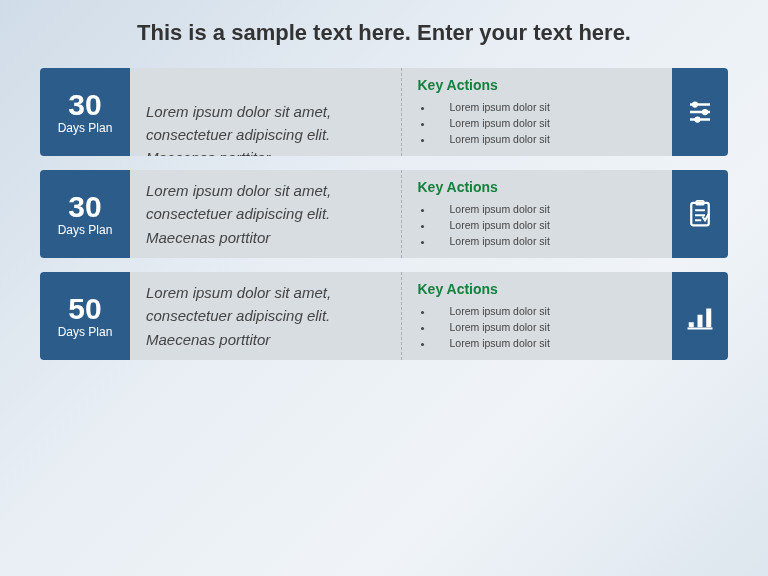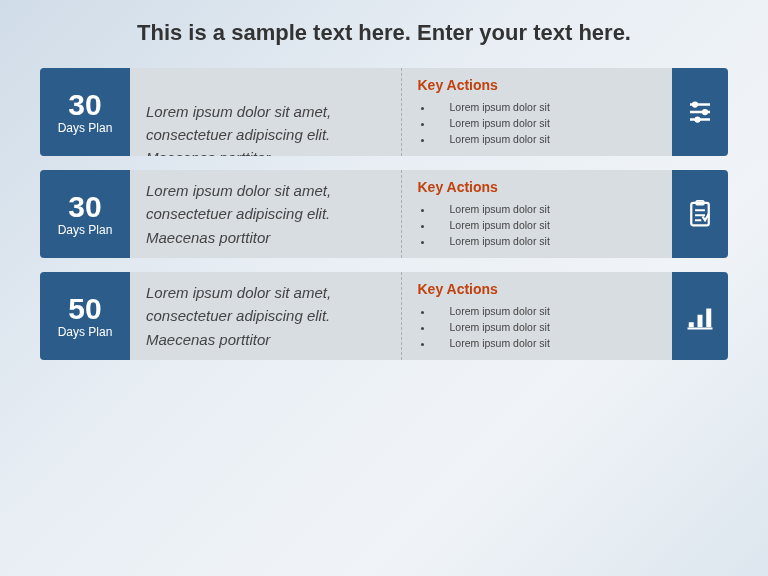--- a/index.html
+++ b/index.html
@@ -101,21 +101,21 @@
       flex: 1;
       padding: 10px 16px;
       display: flex;
       flex-direction: column;
       justify-content: center;
     }
 
     .content-right .section-title {
       font-size: 14px;
       font-weight: bold;
-      color: #c2410c;
+      color: #15803d;
       margin-bottom: 6px;
     }
 
     .content-right ul {
       list-style: disc;
       padding-left: 16px;
     }
 
     .content-right ul li {
       font-size: 10.5px;

